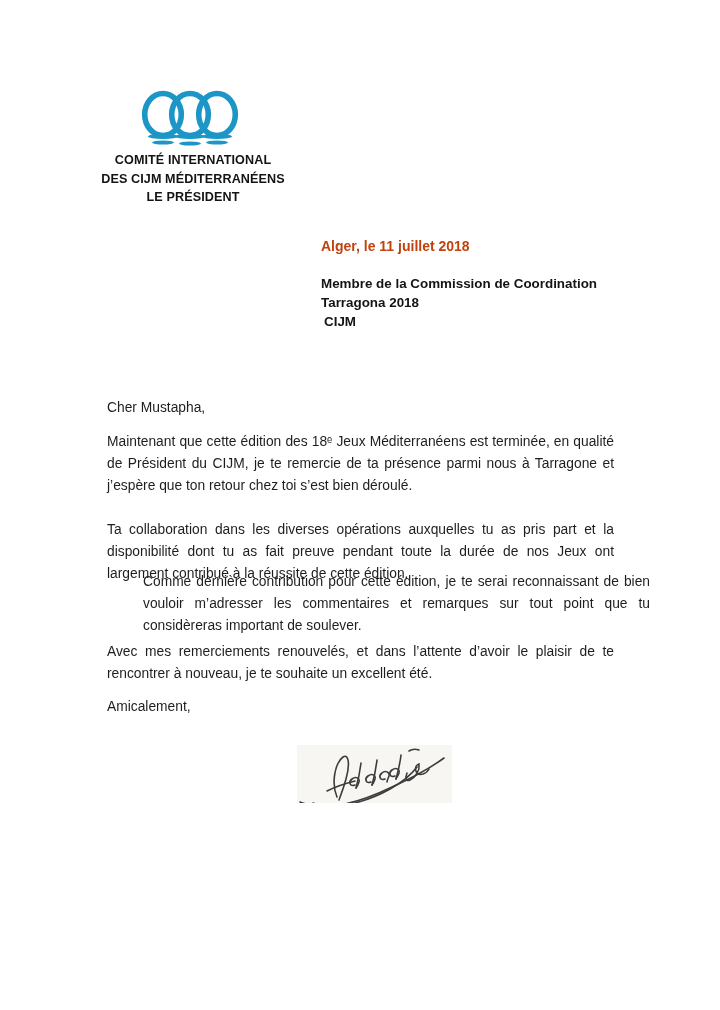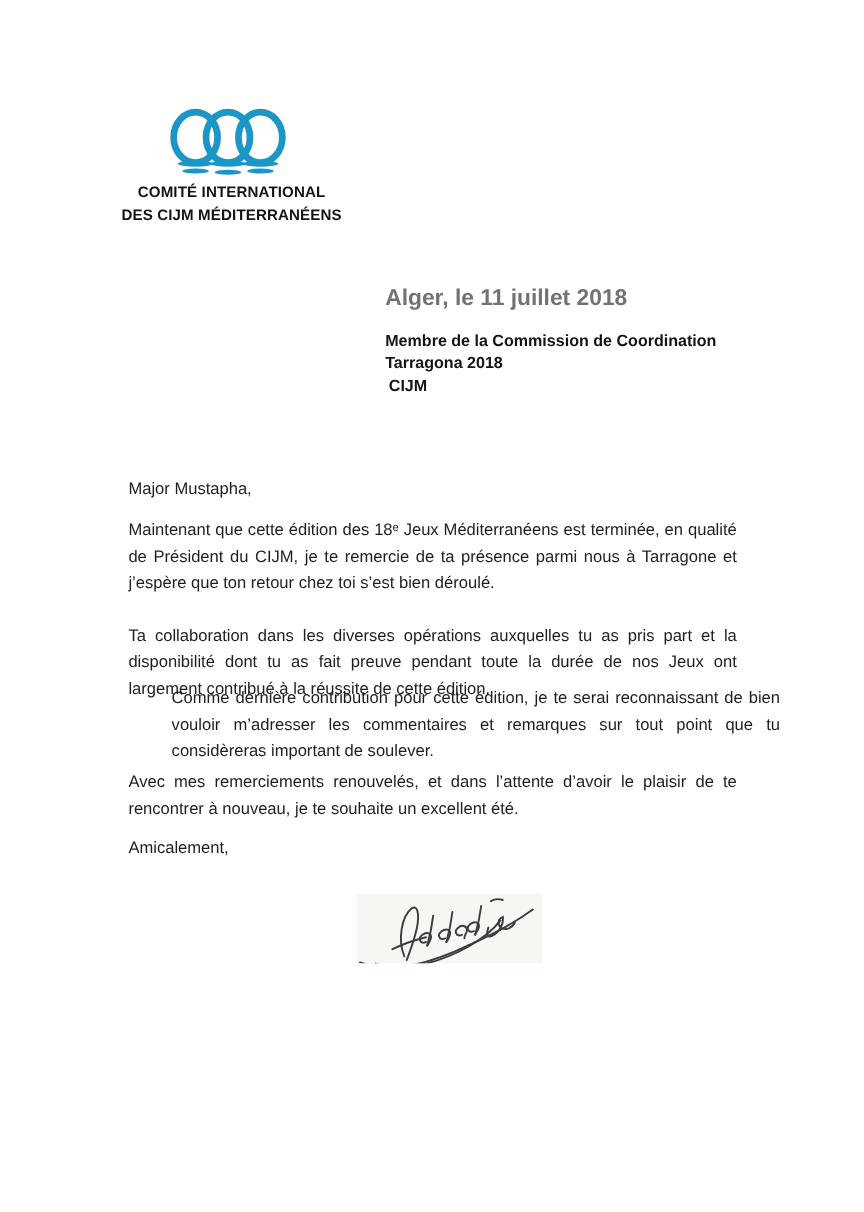--- a/index.html
+++ b/index.html
@@ -10,21 +10,21 @@
     font-family:"Liberation Sans", sans-serif; color:#1c1c1c;
   }
   .logo-wrap { position:absolute; left:140px; top:90px; width:100px; height:58px; }
   .org-block {
     position:absolute; left:93px; top:151px; width:200px;
     text-align:center; font-weight:700; font-size:12.6px; line-height:18.6px;
     color:#141414; letter-spacing:0.1px;
   }
   .dateline {
     position:absolute; left:321px; top:238px;
-    font-weight:700; font-size:19px; color:#737373;
+    font-weight:700; font-size:14px; color:#c2410c;
   }
   .recipient {
     position:absolute; left:321px; top:274px;
     font-weight:700; font-size:13.4px; line-height:19.2px; color:#141414;
   }
   .recipient .r-line:nth-child(3) { padding-left:3px; }
   .body-text {
     position:absolute; left:107px; width:507px;
     font-size:13.8px; line-height:22px; text-align:justify;
     color:#1e1e1e;
@@ -66,31 +66,32 @@
         <ellipse cx="77" cy="52.5" rx="11" ry="2.1"></ellipse>
         <ellipse cx="36.5" cy="40.5" rx="4.5" ry="1.6"></ellipse>
         <ellipse cx="63.5" cy="40.5" rx="4.5" ry="1.6"></ellipse>
       </g>
     </svg>
   </div>
 
   <div class="org-block">
     <div>COMITÉ INTERNATIONAL</div>
     <div>DES CIJM MÉDITERRANÉENS</div>
+    <div>LE PRÉSIDENT</div>
   </div>
 
   <div class="dateline">Alger, le 11 juillet 2018</div>
 
   <div class="recipient">
     <div class="r-line">Membre de la Commission de Coordination</div>
     <div class="r-line">Tarragona 2018</div>
     <div class="r-line">CIJM</div>
   </div>
 
-  <div class="body-text salutation">Major Mustapha,</div>
+  <div class="body-text salutation">Cher Mustapha,</div>
   <div class="body-text para-0">Maintenant que cette édition des 18ᵉ Jeux Méditerranéens est terminée, en qualité de Président du CIJM, je te remercie de ta présence parmi nous à Tarragone et j’espère que ton retour chez toi s’est bien déroulé.</div>
   <div class="body-text para-1">Ta collaboration dans les diverses opérations auxquelles tu as pris part et la disponibilité dont tu as fait preuve pendant toute la durée de nos Jeux ont largement contribué à la réussite de cette édition.</div>
   <div class="body-text para-2">Comme dernière contribution pour cette édition, je te serai reconnaissant de bien vouloir m’adresser les commentaires et remarques sur tout point que tu considèreras important de soulever.</div>
   <div class="body-text closing">Amicalement,</div>
   <div class="body-text para-3">Avec mes remerciements renouvelés, et dans l’attente d’avoir le plaisir de te rencontrer à nouveau, je te souhaite un excellent été.</div>
 
   <div class="sig-box">
     <svg viewBox="0 0 155 73" aria-hidden="true">
       <g fill="none" stroke="#3c3c3c" stroke-width="1.6" stroke-linecap="round">
         <path d="M3,57 C28,67 62,58 95,42 C115,33 132,24 147,13"></path>

